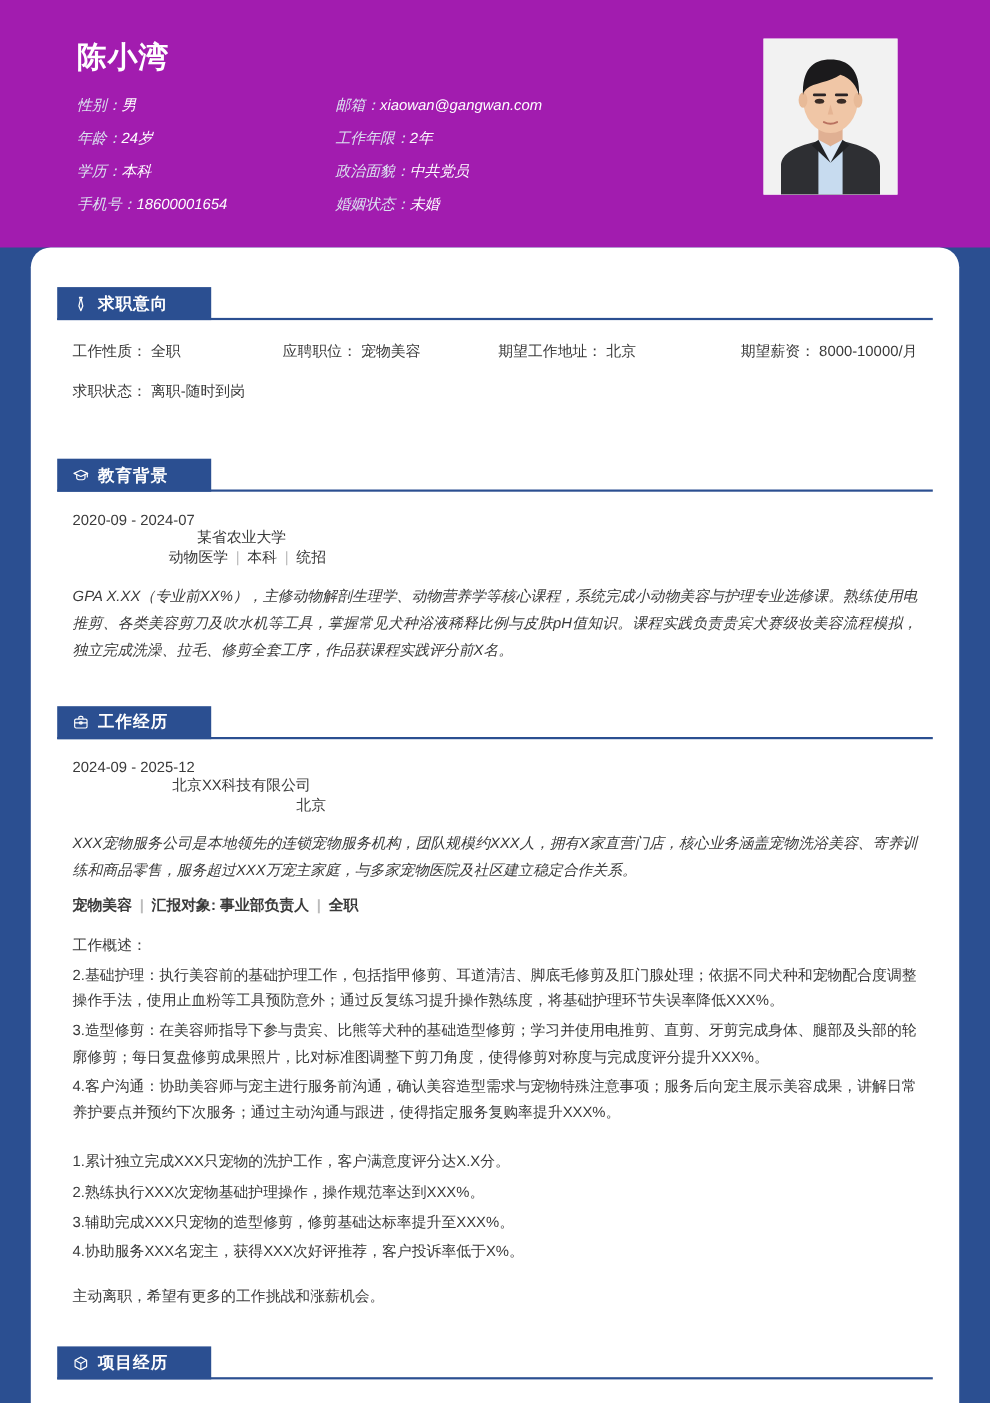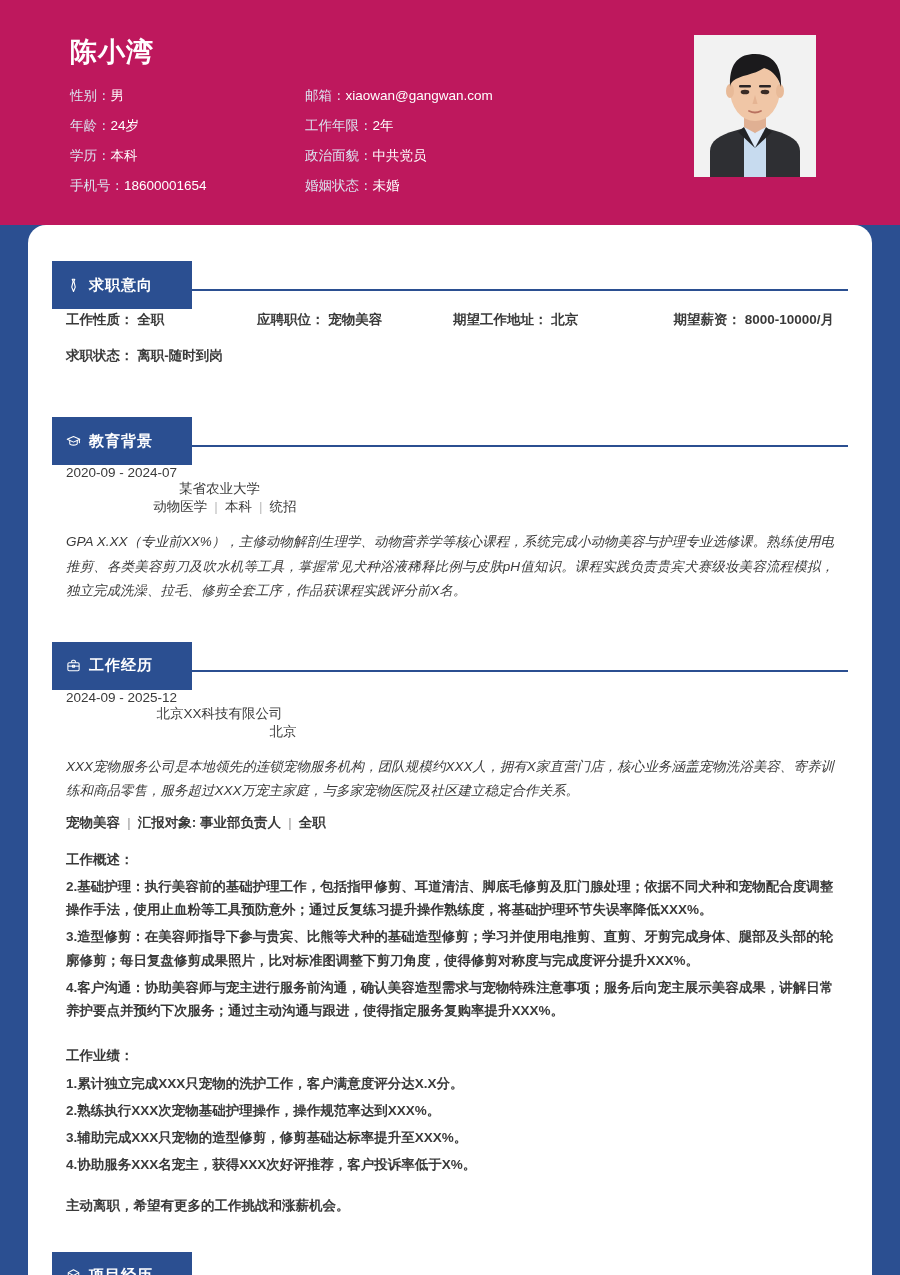--- a/index.html
+++ b/index.html
@@ -11,37 +11,38 @@
     width:900px;
     min-height:1275px;
     overflow:hidden;
   }
 
   
   .header{
     position:relative;
     width:900px;
     height:225px;
-    background:#be185d;
+    background:#a21caf;
     padding:30px 16px 0 0;
   }
   .hdr-inner{ display:flex; padding:0 68px 0 70px; }
   .hdr-left{ flex:1; }
   .name{
     color:#ffffff;
     font-size:27px;
     font-weight:bold;
     letter-spacing:1px;
     margin:8px 0 20px 0;
     line-height:1.1;
   }
   .info-grid{
     display:grid;
     grid-template-columns:235px auto;
     row-gap:14px;
+    font-style:italic;
   }
   .info-item{
     color:#e8ecf5;
     font-size:13.5px;
     line-height:1.2;
     white-space:nowrap;
   }
   .info-item .lbl{ color:#dbe2f0; }
   .info-item .val{ color:#ffffff; }
 
@@ -73,21 +74,21 @@
     position:relative;
     height:30px;
     margin-bottom:0;
   }
   .sec-bar{
     display:inline-flex;
     align-items:center;
     gap:8px;
     background:#2B4F91;
     color:#ffffff;
-    height:48px;
+    height:30px;
     padding:0 24px 0 14px;
     font-size:15px;
     font-weight:bold;
     letter-spacing:1px;
     position:relative;
     z-index:2;
     min-width:140px;
     text-align:center;
   }
   .sec-rule{
@@ -129,34 +130,33 @@
     color:#3a3a3a;
     margin:10px 0 16px 0;
     font-weight:bold;
   }
   .block{
     font-size:13.5px;
     line-height:1.72;
     color:#3a3a3a;
     white-space:pre-wrap;
     margin-bottom:4px;
-    font-weight:bold;
   }
 
   
   .intent{
     padding:20px 14px 4px 14px;
   }
   .intent-row{
     display:flex;
     font-size:13.5px;
     color:#3a3a3a;
     margin-bottom:18px;
   }
-  .intent-cell{ white-space:nowrap;font-weight:bold; }
+  .intent-cell{ white-space:nowrap; }
   .ic1{ width:195px; }
   .ic2{ width:200px; }
   .ic3{ width:225px; }
   .ic4{ width:auto; }
   .sec-gap{ height:30px; }
 </style>
 </head>
 <body>
 
 <div class="header">
@@ -294,21 +294,20 @@
         <span>宠物美容</span><span class="sep-pipe">|</span><span>汇报对象: 事业部负责人</span><span class="sep-pipe">|</span><span>全职</span>
       </div>
 
       <div class="block">工作概述：</div>
       <div class="block">2.基础护理：执行美容前的基础护理工作，包括指甲修剪、耳道清洁、脚底毛修剪及肛门腺处理；依据不同犬种和宠物配合度调整操作手法，使用止血粉等工具预防意外；通过反复练习提升操作熟练度，将基础护理环节失误率降低XXX%。</div>
       <div class="block">3.造型修剪：在美容师指导下参与贵宾、比熊等犬种的基础造型修剪；学习并使用电推剪、直剪、牙剪完成身体、腿部及头部的轮廓修剪；每日复盘修剪成果照片，比对标准图调整下剪刀角度，使得修剪对称度与完成度评分提升XXX%。</div>
       <div class="block">4.客户沟通：协助美容师与宠主进行服务前沟通，确认美容造型需求与宠物特殊注意事项；服务后向宠主展示美容成果，讲解日常养护要点并预约下次服务；通过主动沟通与跟进，使得指定服务复购率提升XXX%。</div>
 
       <div style="height:18px"></div>
 
-      <div class="block">工作业绩：</div>
       <div class="block">1.累计独立完成XXX只宠物的洗护工作，客户满意度评分达X.X分。</div>
       <div class="block">2.熟练执行XXX次宠物基础护理操作，操作规范率达到XXX%。</div>
       <div class="block">3.辅助完成XXX只宠物的造型修剪，修剪基础达标率提升至XXX%。</div>
       <div class="block">4.协助服务XXX名宠主，获得XXX次好评推荐，客户投诉率低于X%。</div>
 
       <div style="height:14px"></div>
 
       <div class="block">主动离职，希望有更多的工作挑战和涨薪机会。</div>
     </div>
 

